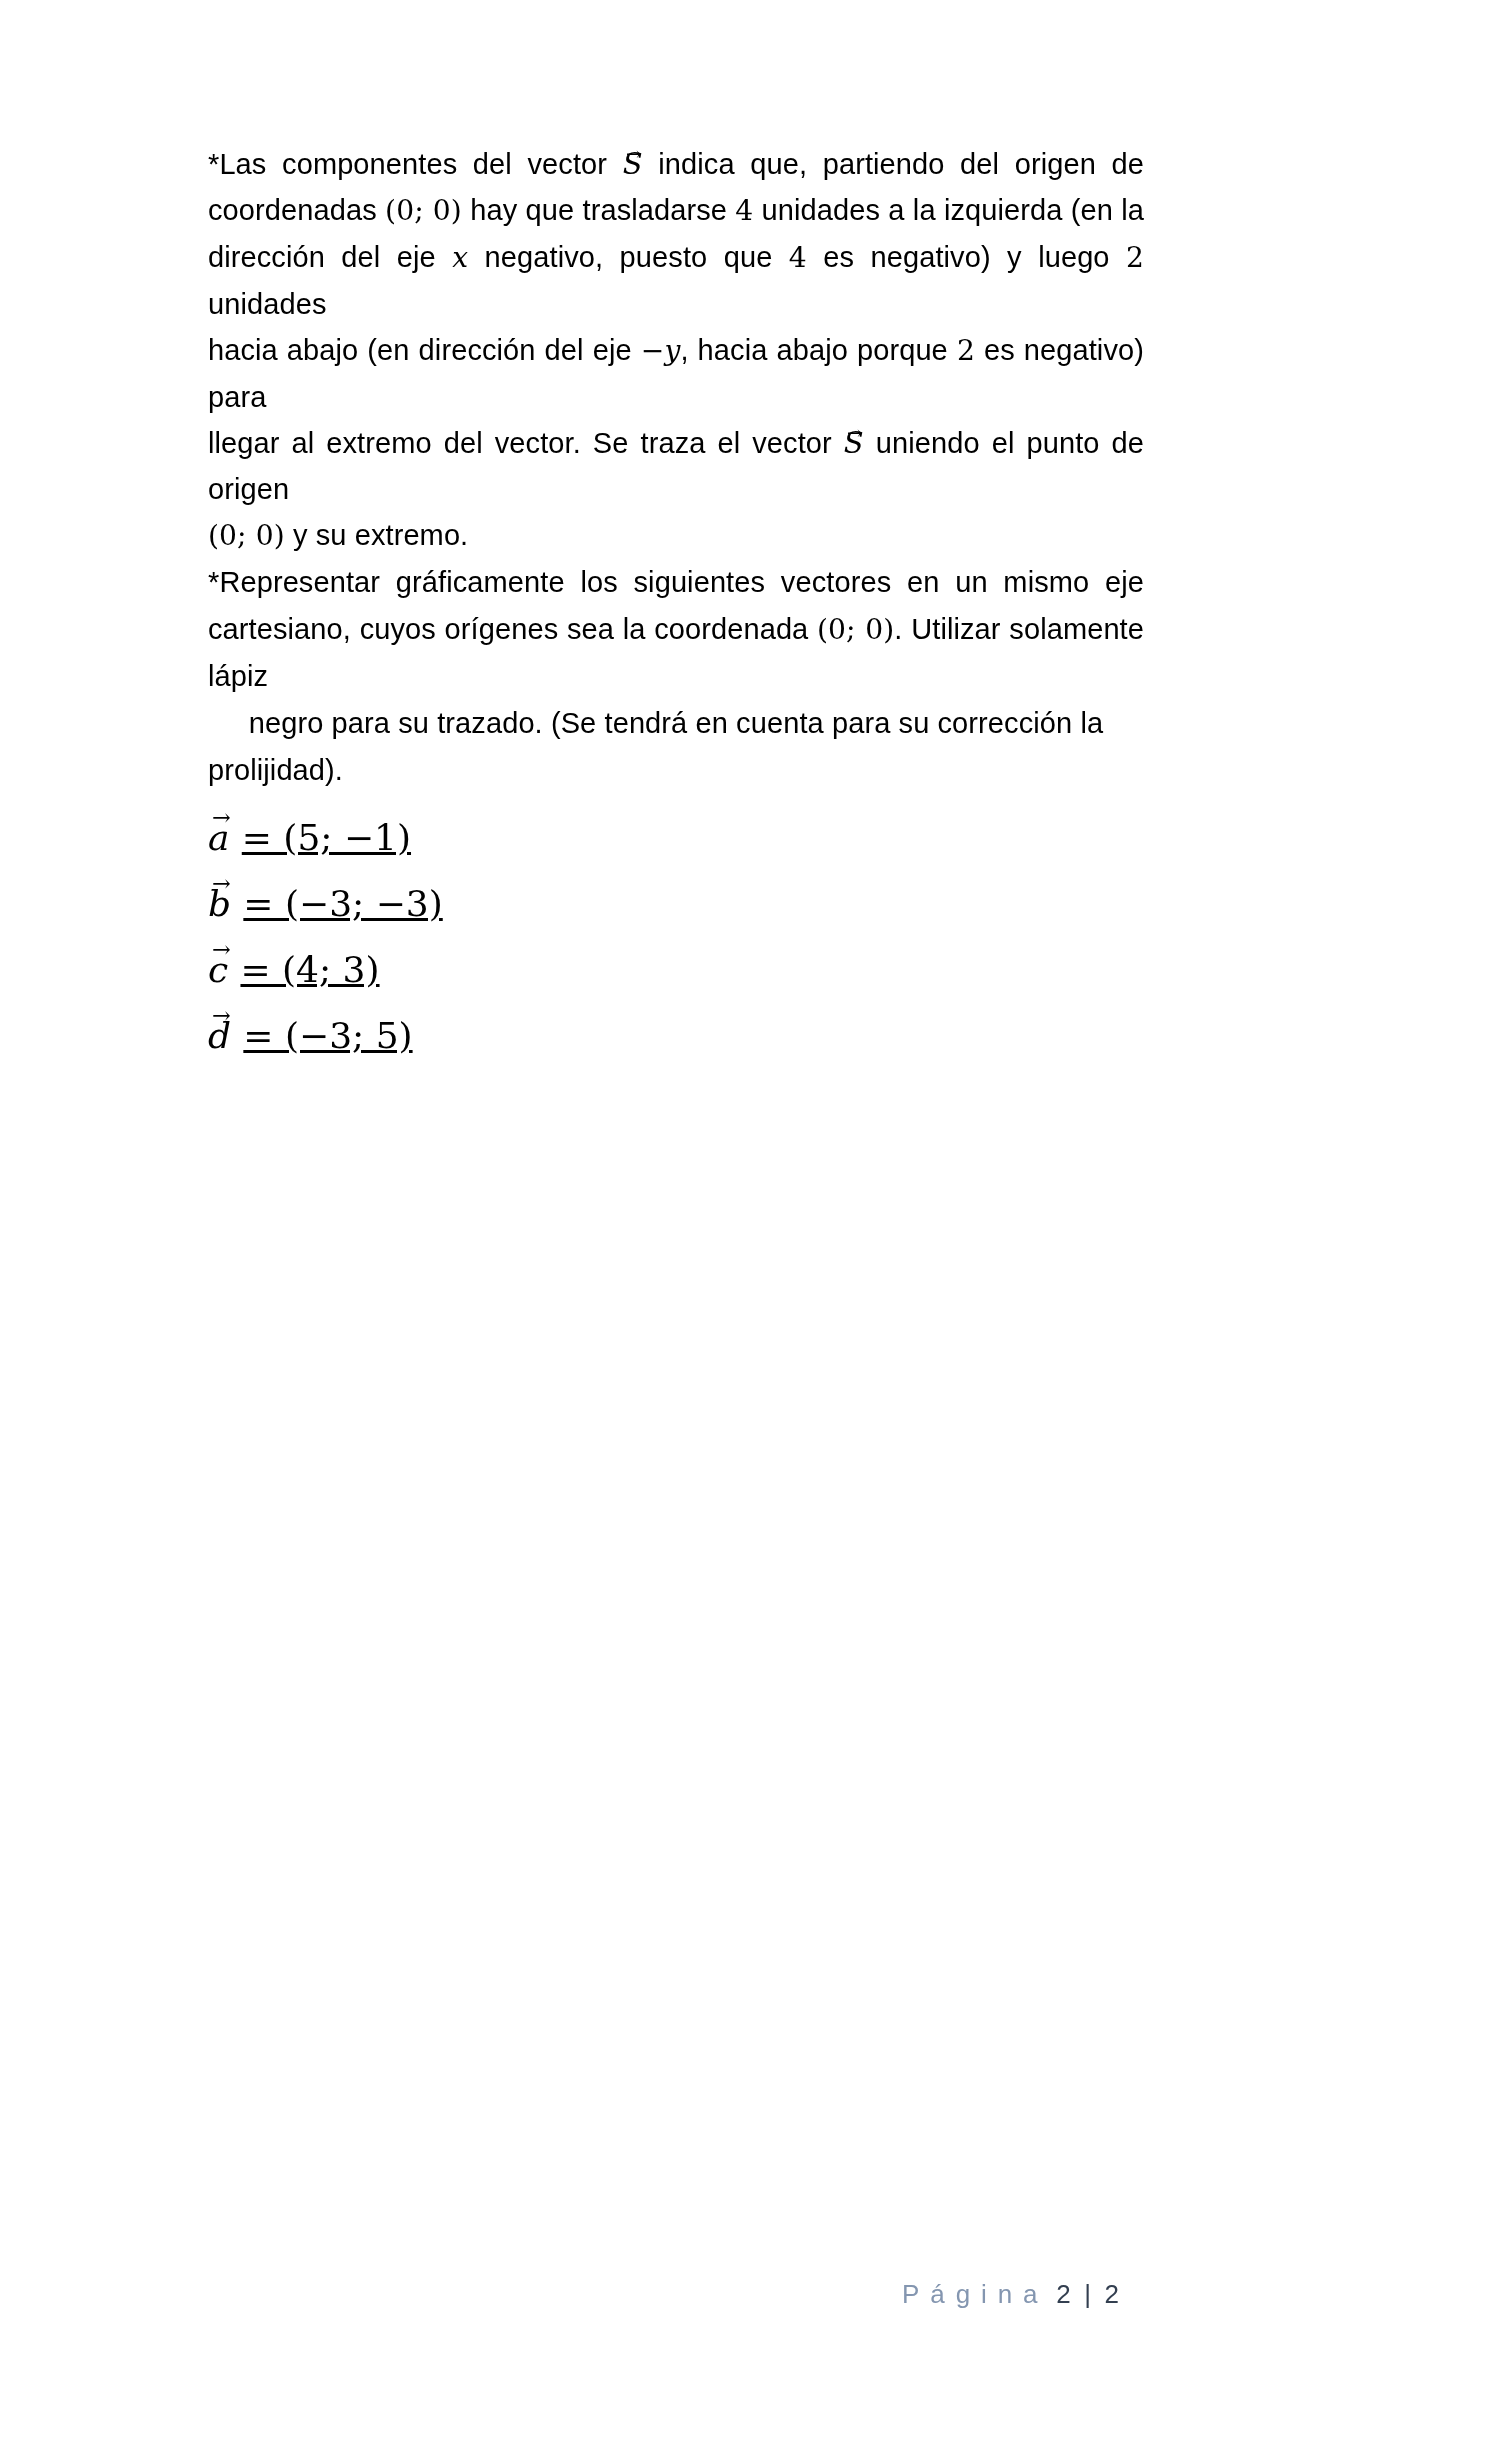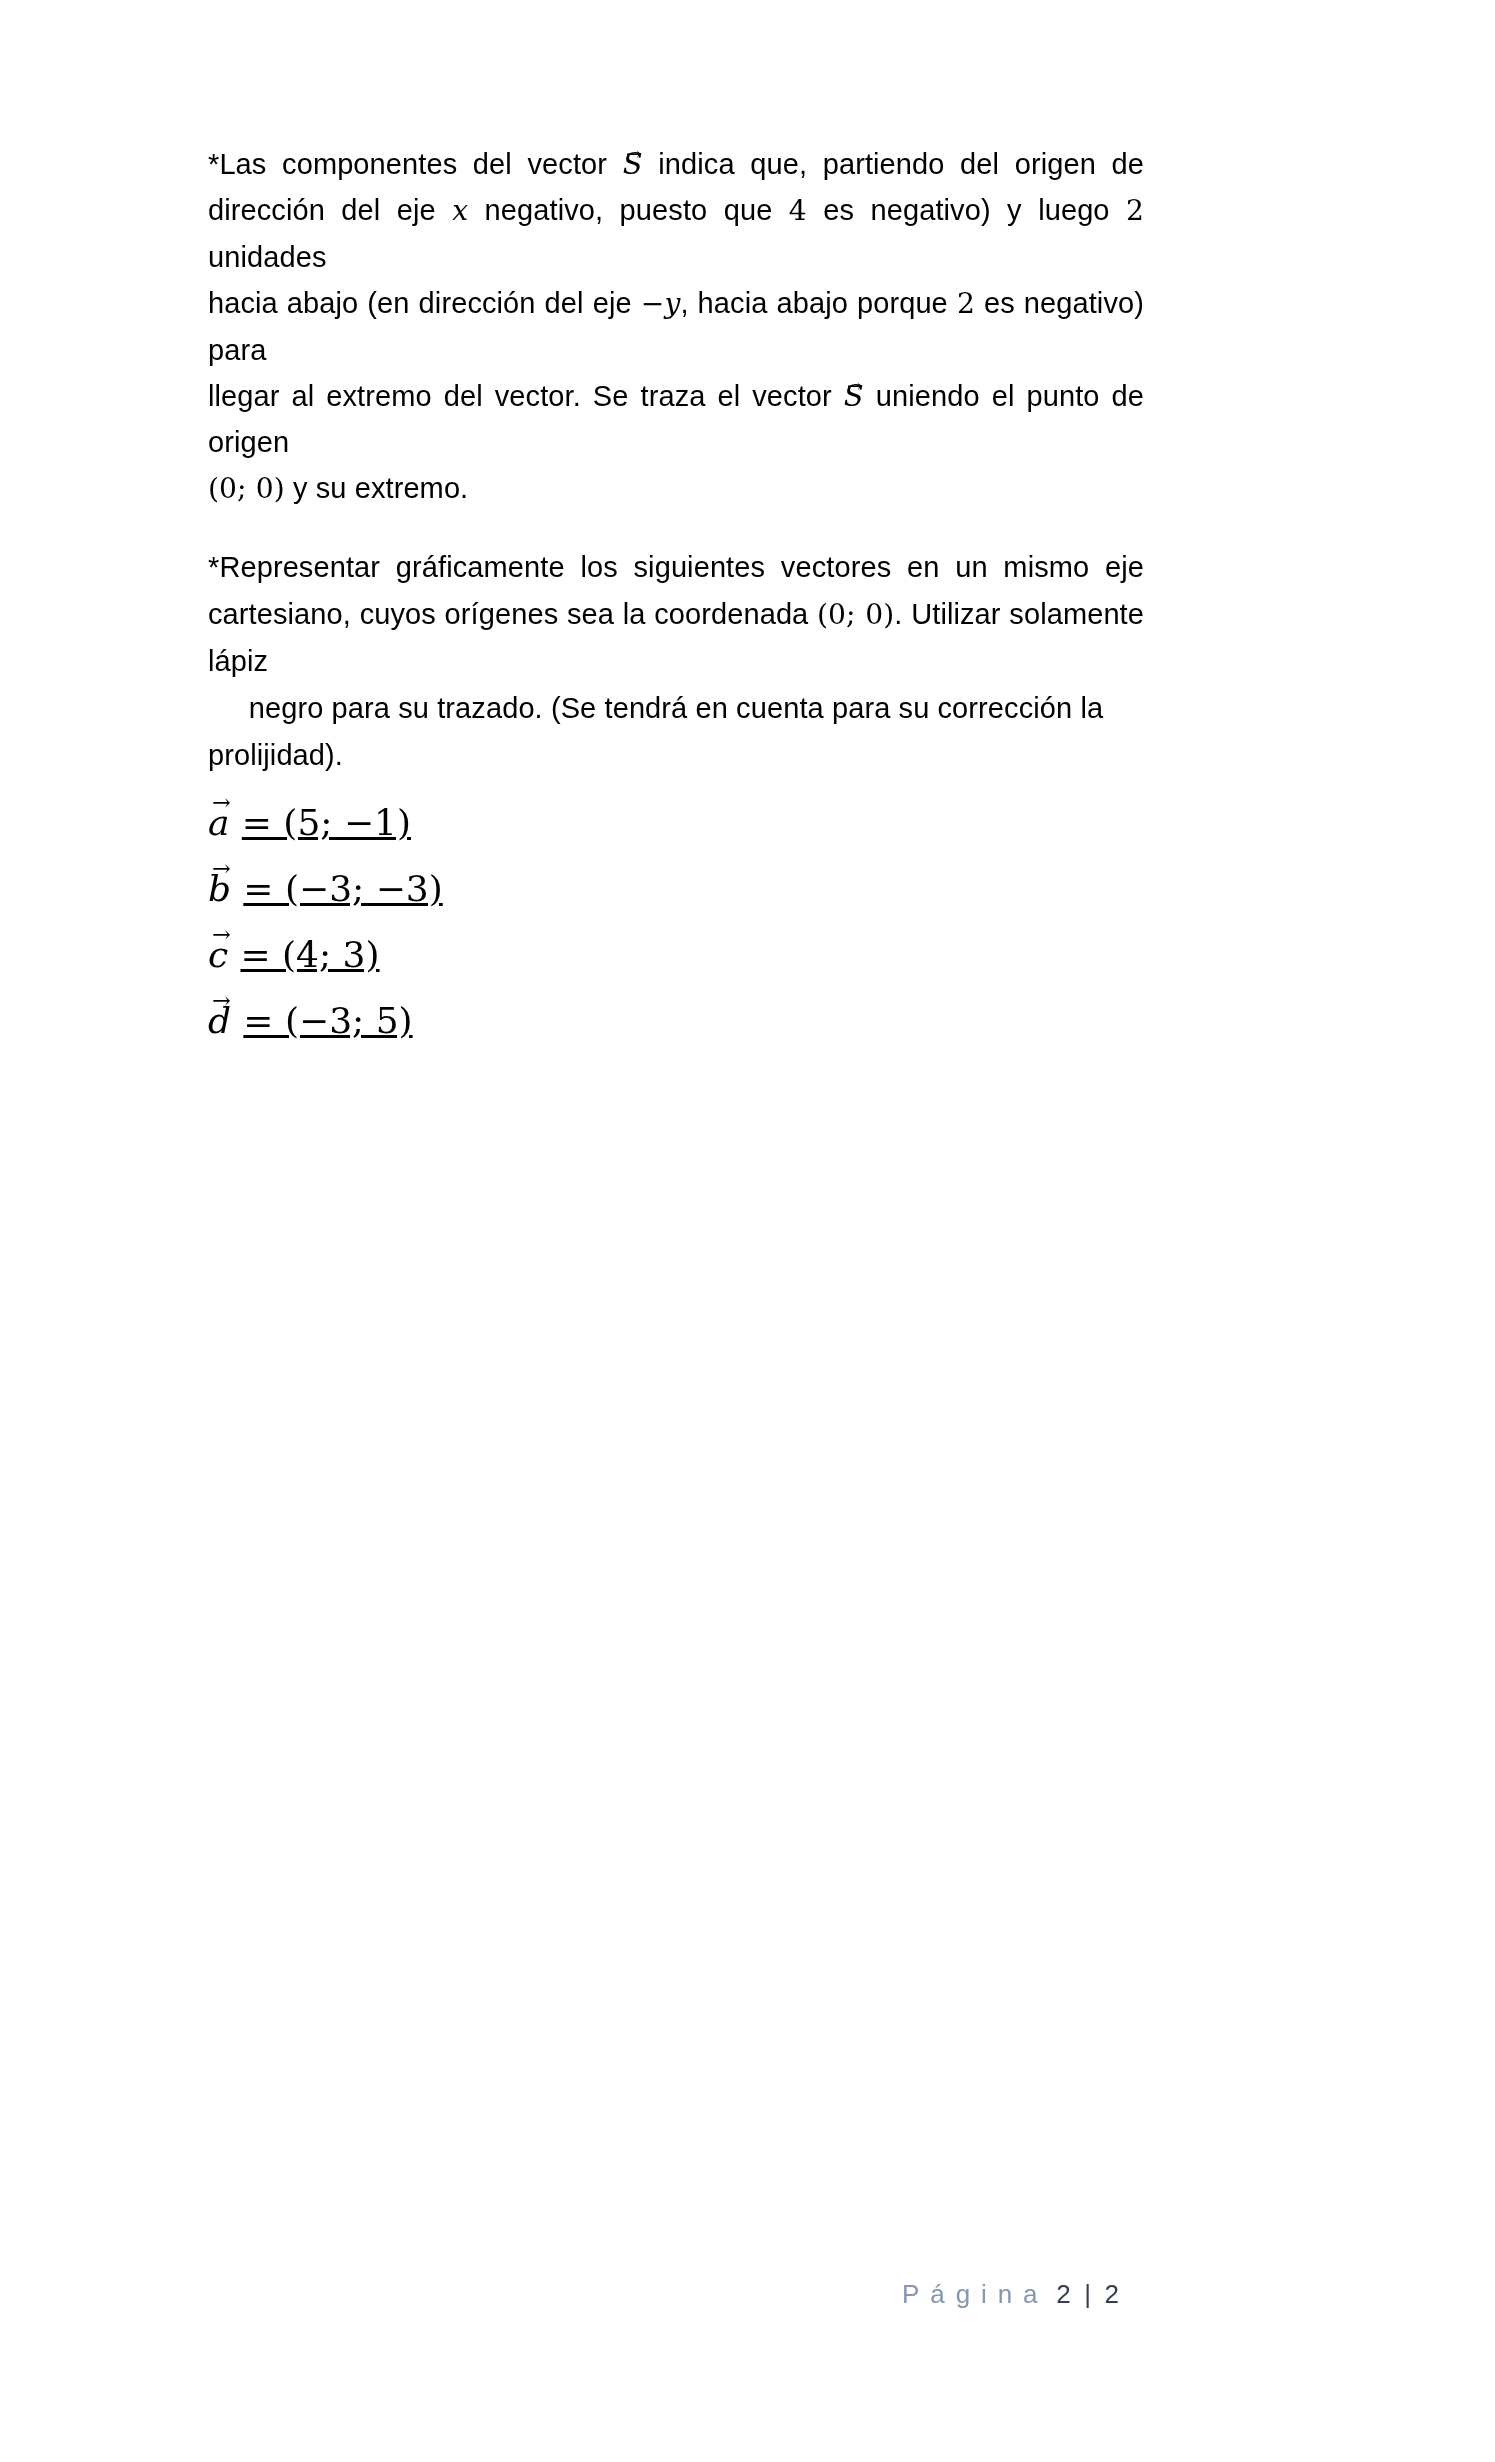--- a/index.html
+++ b/index.html
@@ -49,21 +49,21 @@
   }
   .heading {
     margin-top: 26px;
     font-size: 50px;
     line-height: 60px;
     font-weight: 400;
     text-decoration: underline;
     text-decoration-thickness: 3.5px;
     text-underline-offset: 8px;
   }
-  .para-instructions { margin-top: 32px; }
+  .para-instructions { }
   .vector-list { margin-top: 10.6px; }
   .vline {
     height: 66px;
     display: flex;
     align-items: center;
     font-size: 36px;
   }
   .vline .vec { margin-right: 12.3px; }
   .vline .vval { font-family: "DejaVu Serif", "Liberation Serif", serif; text-decoration: underline; }
   .footer {
@@ -83,20 +83,21 @@
     letter-spacing: 0.12em;
   }
 </style>
 </head>
 <body>
 
 <div class="page">
 
   <div class="para">
     <div class="jline"><span>*Las componentes del vector </span><span class="vec"><span class="arr">→</span><span>S</span></span><span> indica que, partiendo del origen de</span></div>
+    <div class="jline"><span>coordenadas </span><span class="m">(0; 0)</span><span> hay que trasladarse </span><span class="m">4</span><span> unidades a la izquierda (en la</span></div>
     <div class="jline"><span>dirección del eje </span><span class="mv">x</span><span> negativo, puesto que </span><span class="m">4</span><span> es negativo) y luego </span><span class="m">2</span><span> unidades</span></div>
     <div class="jline"><span>hacia abajo (en dirección del eje </span><span class="m">−</span><span class="mv">y</span><span>, hacia abajo porque </span><span class="m">2</span><span> es negativo) para</span></div>
     <div class="jline"><span>llegar al extremo del vector. Se traza el vector </span><span class="vec"><span class="arr">→</span><span>S</span></span><span> uniendo el punto de origen</span></div>
     <div class="lastline"><span class="m">(0; 0)</span><span> y su extremo.</span></div>
   </div>
 
 
   <div class="para para2 para-instructions">
     <div class="jline"><span>*Representar gráficamente los siguientes vectores en un mismo eje</span></div>
     <div class="jline"><span>cartesiano, cuyos orígenes sea la coordenada </span><span class="m">(0; 0)</span><span>. Utilizar solamente lápiz</span></div>

